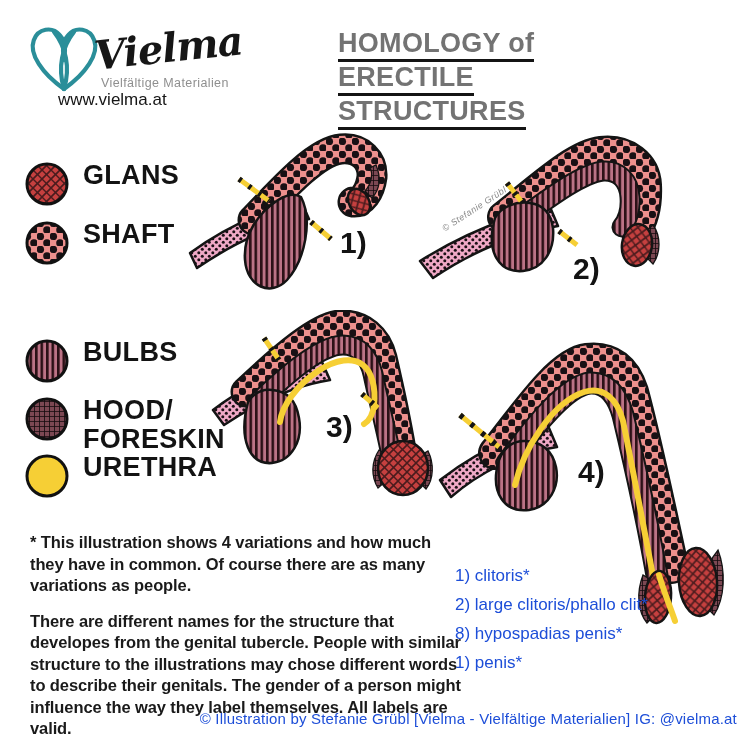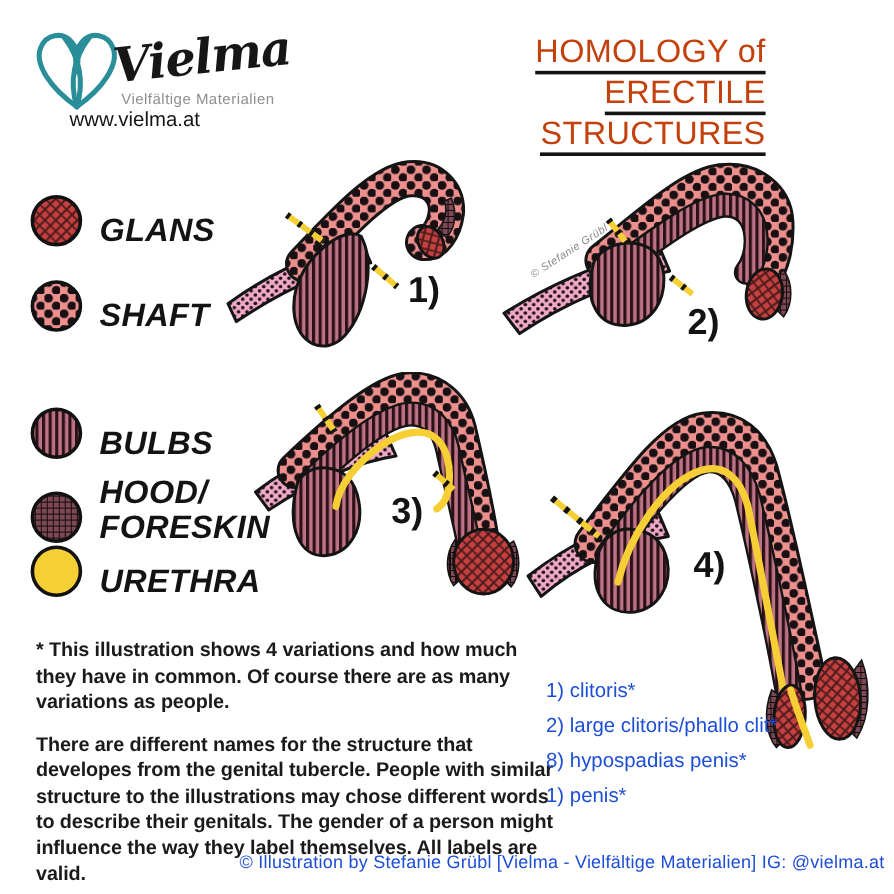--- a/index.html
+++ b/index.html
@@ -7,26 +7,26 @@
           font-family:"Liberation Sans",sans-serif;color:#111;}
   .abs{position:absolute;}
 
   
   #brand-script{position:absolute;left:94px;top:24px;font-family:"DejaVu Serif",serif;
     font-style:italic;font-weight:bold;font-size:40px;color:#161616;transform:rotate(-6deg);letter-spacing:-1px;}
   #brand-tagline{position:absolute;left:101px;top:76px;font-size:12.5px;color:#8f8f8f;letter-spacing:.4px;}
   #brand-site{position:absolute;left:58px;top:90px;font-size:17px;color:#151515;font-weight:500;}
 
   
-  #title{position:absolute;left:338px;top:26px;width:300px;text-align:right;
-    font-weight:400;font-size:27px;line-height:34px;letter-spacing:.3px;color:#c2410c;}
+  #title{position:absolute;left:338px;top:26px;width:300px;text-align:left;
+    font-weight:700;font-size:27px;line-height:34px;letter-spacing:.3px;color:#737373;}
   #title .uline{border-bottom:3px solid #141414;padding-bottom:1px;}
 
   
-  .legend-item{position:absolute;left:24px;display:flex;align-items:flex-end;font-style:italic;}
+  .legend-item{position:absolute;left:24px;display:flex;align-items:flex-start;}
   .legend-label{margin-left:13px;font-size:27px;font-weight:700;letter-spacing:.3px;
     white-space:pre-line;line-height:29px;color:#131313;}
   .swatch{width:46px;height:46px;flex:0 0 46px;}
 
   
   .fig-num{position:absolute;font-size:30px;font-weight:700;color:#131313;}
 
   
   #watermark{position:absolute;left:437px;top:204px;font-size:9px;color:#8a8a8a;
     transform:rotate(-33deg);font-style:italic;letter-spacing:.5px;}
@@ -94,21 +94,21 @@
     <span class="uline">HOMOLOGY of</span><br>
     <span class="uline">ERECTILE STRUCTURES</span>
   </div>
 
   <div class="legend-item" style="top:161px">
     <svg class="swatch" viewBox="0 0 46 46">
       <circle cx="23" cy="23" r="20" fill="url(#crossred)" stroke="#111" stroke-width="3"></circle>
       </svg>
     <span class="legend-label">GLANS</span>
   </div>
-  <div class="legend-item" style="top:232px">
+  <div class="legend-item" style="top:220px">
     <svg class="swatch" viewBox="0 0 46 46">
       <circle cx="23" cy="23" r="20" fill="url(#bigdots)" stroke="#111" stroke-width="3"></circle>
       </svg>
     <span class="legend-label">SHAFT</span>
   </div>
   <div class="legend-item" style="top:338px">
     <svg class="swatch" viewBox="0 0 46 46">
       <circle cx="23" cy="23" r="20" fill="url(#vstripes)" stroke="#111" stroke-width="3"></circle>
       </svg>
     <span class="legend-label">BULBS</span>

